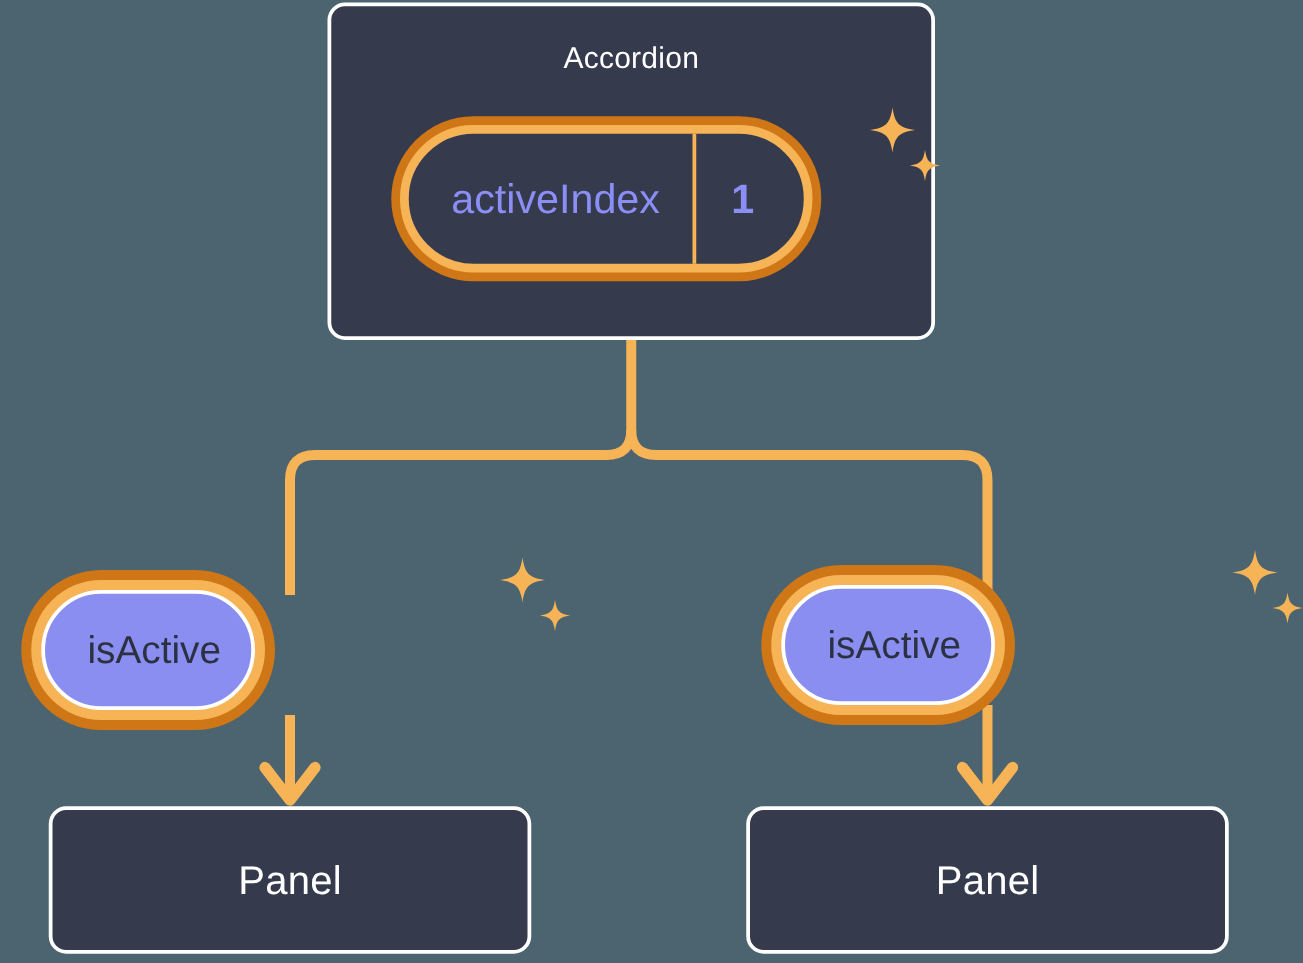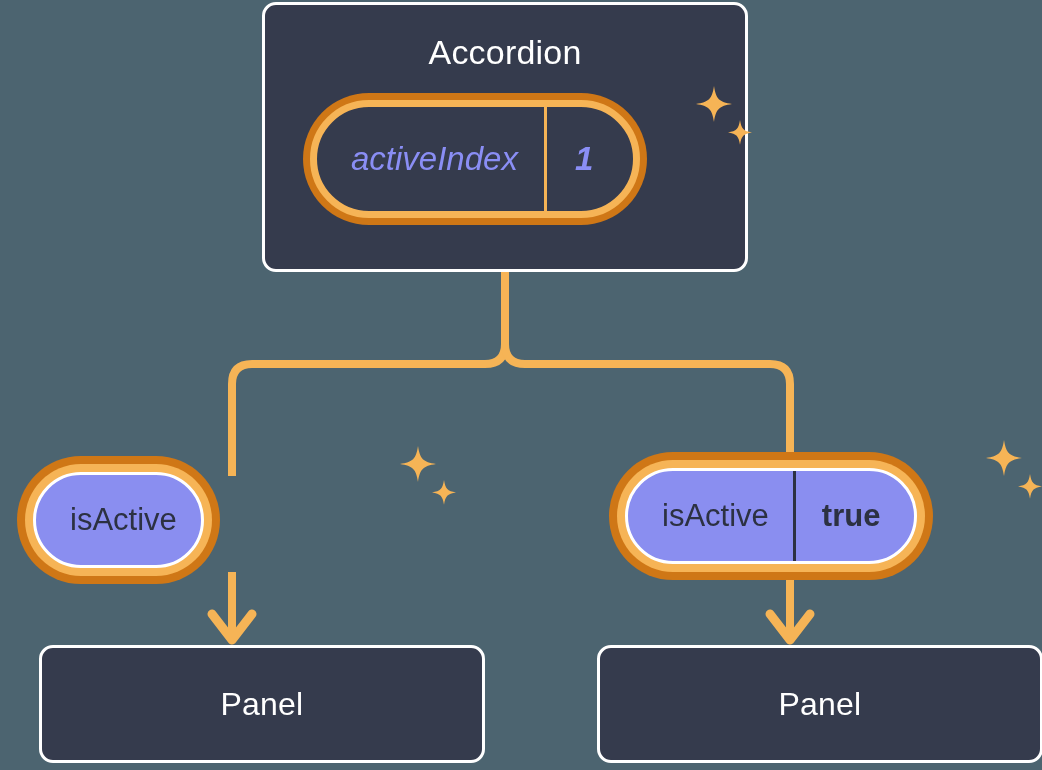--- a/index.html
+++ b/index.html
@@ -34,41 +34,41 @@
   .card {
     position: absolute;
     z-index: 3;
     background: #353b4d;
     border: 3px solid #ffffff;
     border-radius: 14px;
     box-sizing: border-box;
   }
   .card-title {
     color: #ffffff;
-    font-size: 34px;
+    font-size: 24px;
     font-weight: 400;
     letter-spacing: 0.2px;
     text-align: center;
     white-space: nowrap;
   }
 
   
   #accordion-card {
     left: 262px;
     top: 2px;
     width: 486px;
     height: 270px;
   }
   #accordion-card .card-title {
     margin-top: 28px;
   }
 
   
   .panel-card {
-    width: 446px;
+    width: 386px;
     height: 118px;
     display: flex;
     align-items: center;
     justify-content: center;
   }
   .panel-card .card-title {
     font-size: 32px;
     margin: 0;
   }
   #panel-left  { left: 39px;  top: 645px; }
@@ -122,21 +122,21 @@
   }
   .pill-purple .pill-key,
   .pill-purple .pill-val { color: #2c3142; }
   .pill-purple .pill-key { font-size: 31px; padding: 0 24px 0 34px; }
   .pill-purple .pill-val {
     font-size: 31px;
     padding: 0 34px 0 26px;
     border-left: 3px solid #2c3142;
   }
 
-  #pill-accordion { left: 310px; top: 100px; font-style: italic; }
+  #pill-accordion { left: 320px; top: 100px; }
   #pill-left      { left: 33px;  top: 472px; }
   #pill-right     { left: 625px; top: 468px; }
 
   
   .sparkles {
     position: absolute;
     z-index: 5;
     pointer-events: none;
   }
   #sparkle-accordion { left: 692px; top: 86px; }
@@ -186,21 +186,20 @@
   </div>
 
   <svg class="sparkles" id="sparkle-left" width="64" height="76" viewBox="0 0 64 76" xmlns="http://www.w3.org/2000/svg">
     <path d="M22,0 C24,13 27,16 40,18 C27,20 24,23 22,36 C20,23 17,20 4,18 C17,16 20,13 22,0 Z" fill="#f6b456"></path>
     <path d="M48,34 C49.4,43 51.4,45 60,46.4 C51.4,47.8 49.4,49.8 48,58.8 C46.6,49.8 44.6,47.8 36,46.4 C44.6,45 46.6,43 48,34 Z" fill="#f6b456"></path>
   </svg>
 
   <div class="pill-wrap" id="pill-right">
     <div class="pill pill-purple">
       <div class="pill-cell pill-key">isActive</div>
-      <div class="pill-cell pill-val">true</div>
     </div>
   </div>
 
   <svg class="sparkles" id="sparkle-right" width="64" height="76" viewBox="0 0 64 76" xmlns="http://www.w3.org/2000/svg">
     <path d="M22,0 C24,13 27,16 40,18 C27,20 24,23 22,36 C20,23 17,20 4,18 C17,16 20,13 22,0 Z" fill="#f6b456"></path>
     <path d="M48,34 C49.4,43 51.4,45 60,46.4 C51.4,47.8 49.4,49.8 48,58.8 C46.6,49.8 44.6,47.8 36,46.4 C44.6,45 46.6,43 48,34 Z" fill="#f6b456"></path>
   </svg>
 
   <div class="card panel-card" id="panel-left">
     <div class="card-title">Panel</div>

